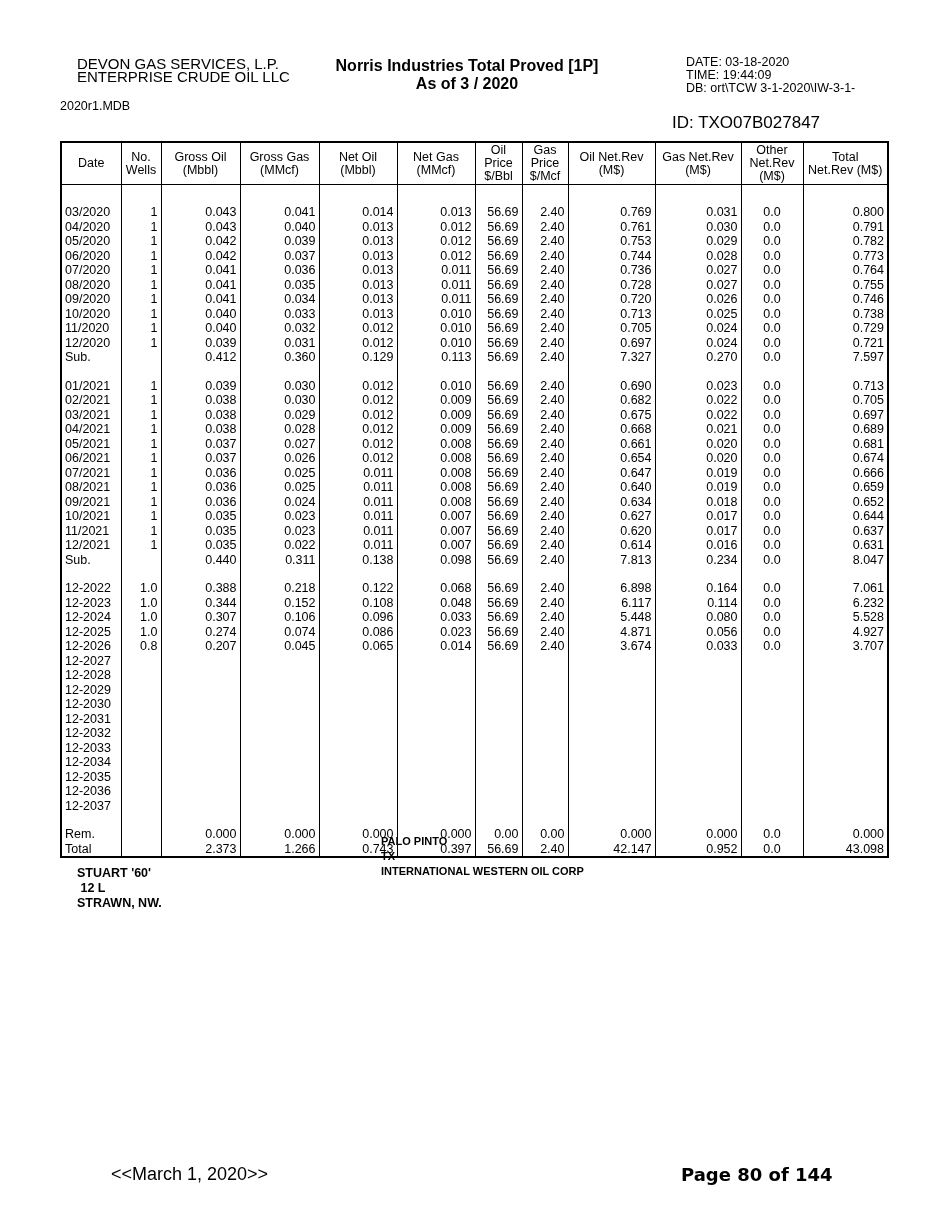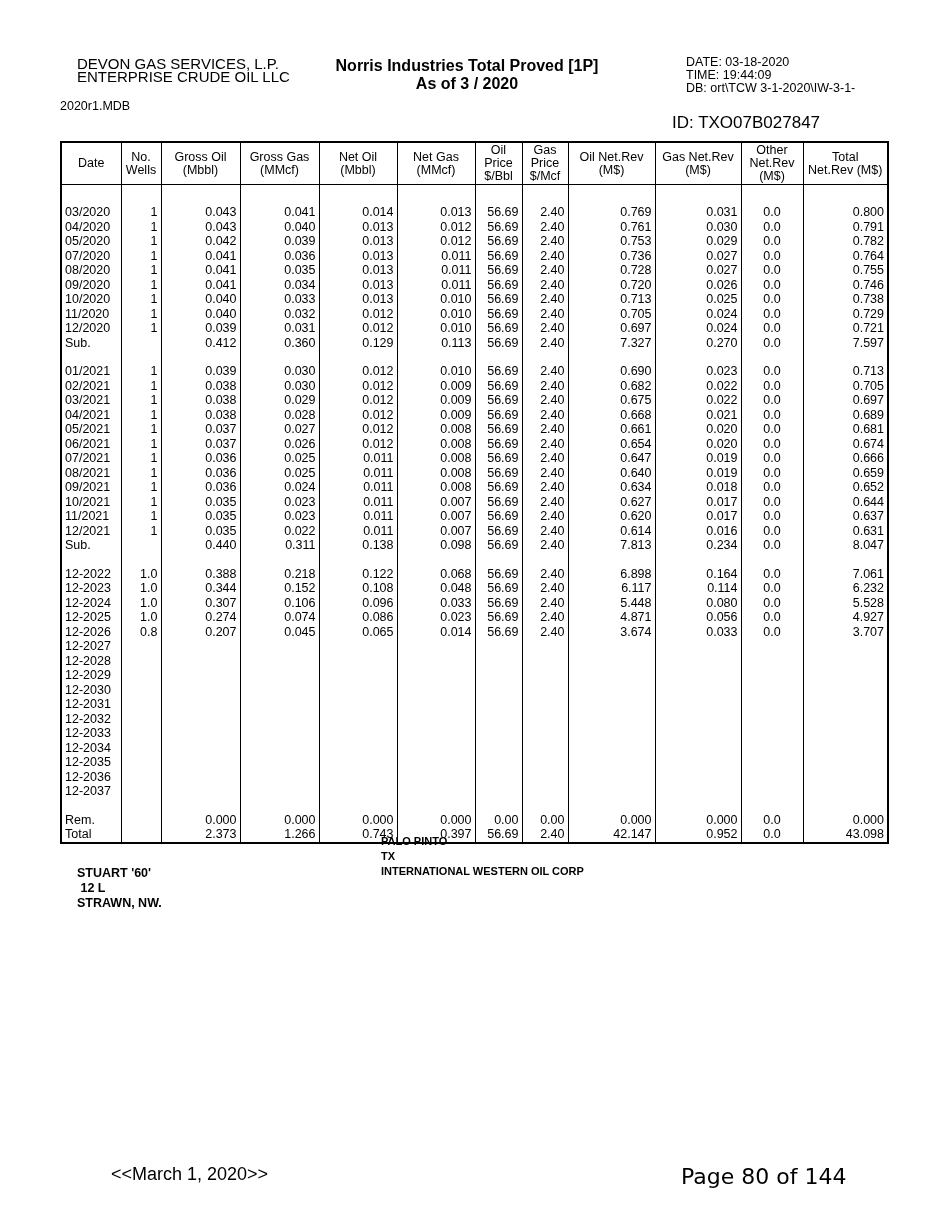--- a/index.html
+++ b/index.html
@@ -19,21 +19,21 @@
   td.datec { text-align: left; padding-left: 7px; }
   td.datec.sub { text-align: left; padding-right: 7px; }
   td.wells { text-align: right; padding-right: 4px; }
   tr.spacer td { height: 14px; }
   tr.firstrow td { padding-top: 20px; }
   tr.lastrow td { padding-bottom: 0; }
 
   .foot-left { left: 77px; top: 866px; font-size: 12.5px; font-weight: bold; line-height: 15px; }
   .foot-mid { left: 381px; top: 834px; font-size: 11px; font-weight: bold; line-height: 15px; }
   .pg-left { left: 111px; top: 1164px; font-size: 18px; font-family: Liberation Sans, sans-serif; }
-  .pg-right { left: 681px; top: 1164px; font-size: 22px; font-family: "DejaVu Sans", sans-serif; }
+  .pg-right { left: 681px; top: 1164px; font-size: 18px; font-family: "DejaVu Sans", sans-serif; font-weight: bold; }
 </style>
 </head>
 <body>
 
 <div class="abs hdr-left">
   <div>DEVON GAS SERVICES, L.P.</div>
   <div>ENTERPRISE CRUDE OIL LLC</div>
 </div>
 <div class="abs mdb">2020r1.MDB</div>
 
@@ -117,20 +117,34 @@
         <td class="r">0.013</td>
         <td class="r">0.012</td>
         <td class="r">56.69</td>
         <td class="r">2.40</td>
         <td class="r">0.753</td>
         <td class="r">0.029</td>
         <td class="c">0.0</td>
         <td class="r">0.782</td>
       </tr>
       <tr>
+        <td class="datec">06/2020</td>
+        <td class="wells">1</td>
+        <td class="r">0.042</td>
+        <td class="r">0.037</td>
+        <td class="r">0.013</td>
+        <td class="r">0.012</td>
+        <td class="r">56.69</td>
+        <td class="r">2.40</td>
+        <td class="r">0.744</td>
+        <td class="r">0.028</td>
+        <td class="c">0.0</td>
+        <td class="r">0.773</td>
+      </tr>
+      <tr>
         <td class="datec">07/2020</td>
         <td class="wells">1</td>
         <td class="r">0.041</td>
         <td class="r">0.036</td>
         <td class="r">0.013</td>
         <td class="r">0.011</td>
         <td class="r">56.69</td>
         <td class="r">2.40</td>
         <td class="r">0.736</td>
         <td class="r">0.027</td>

